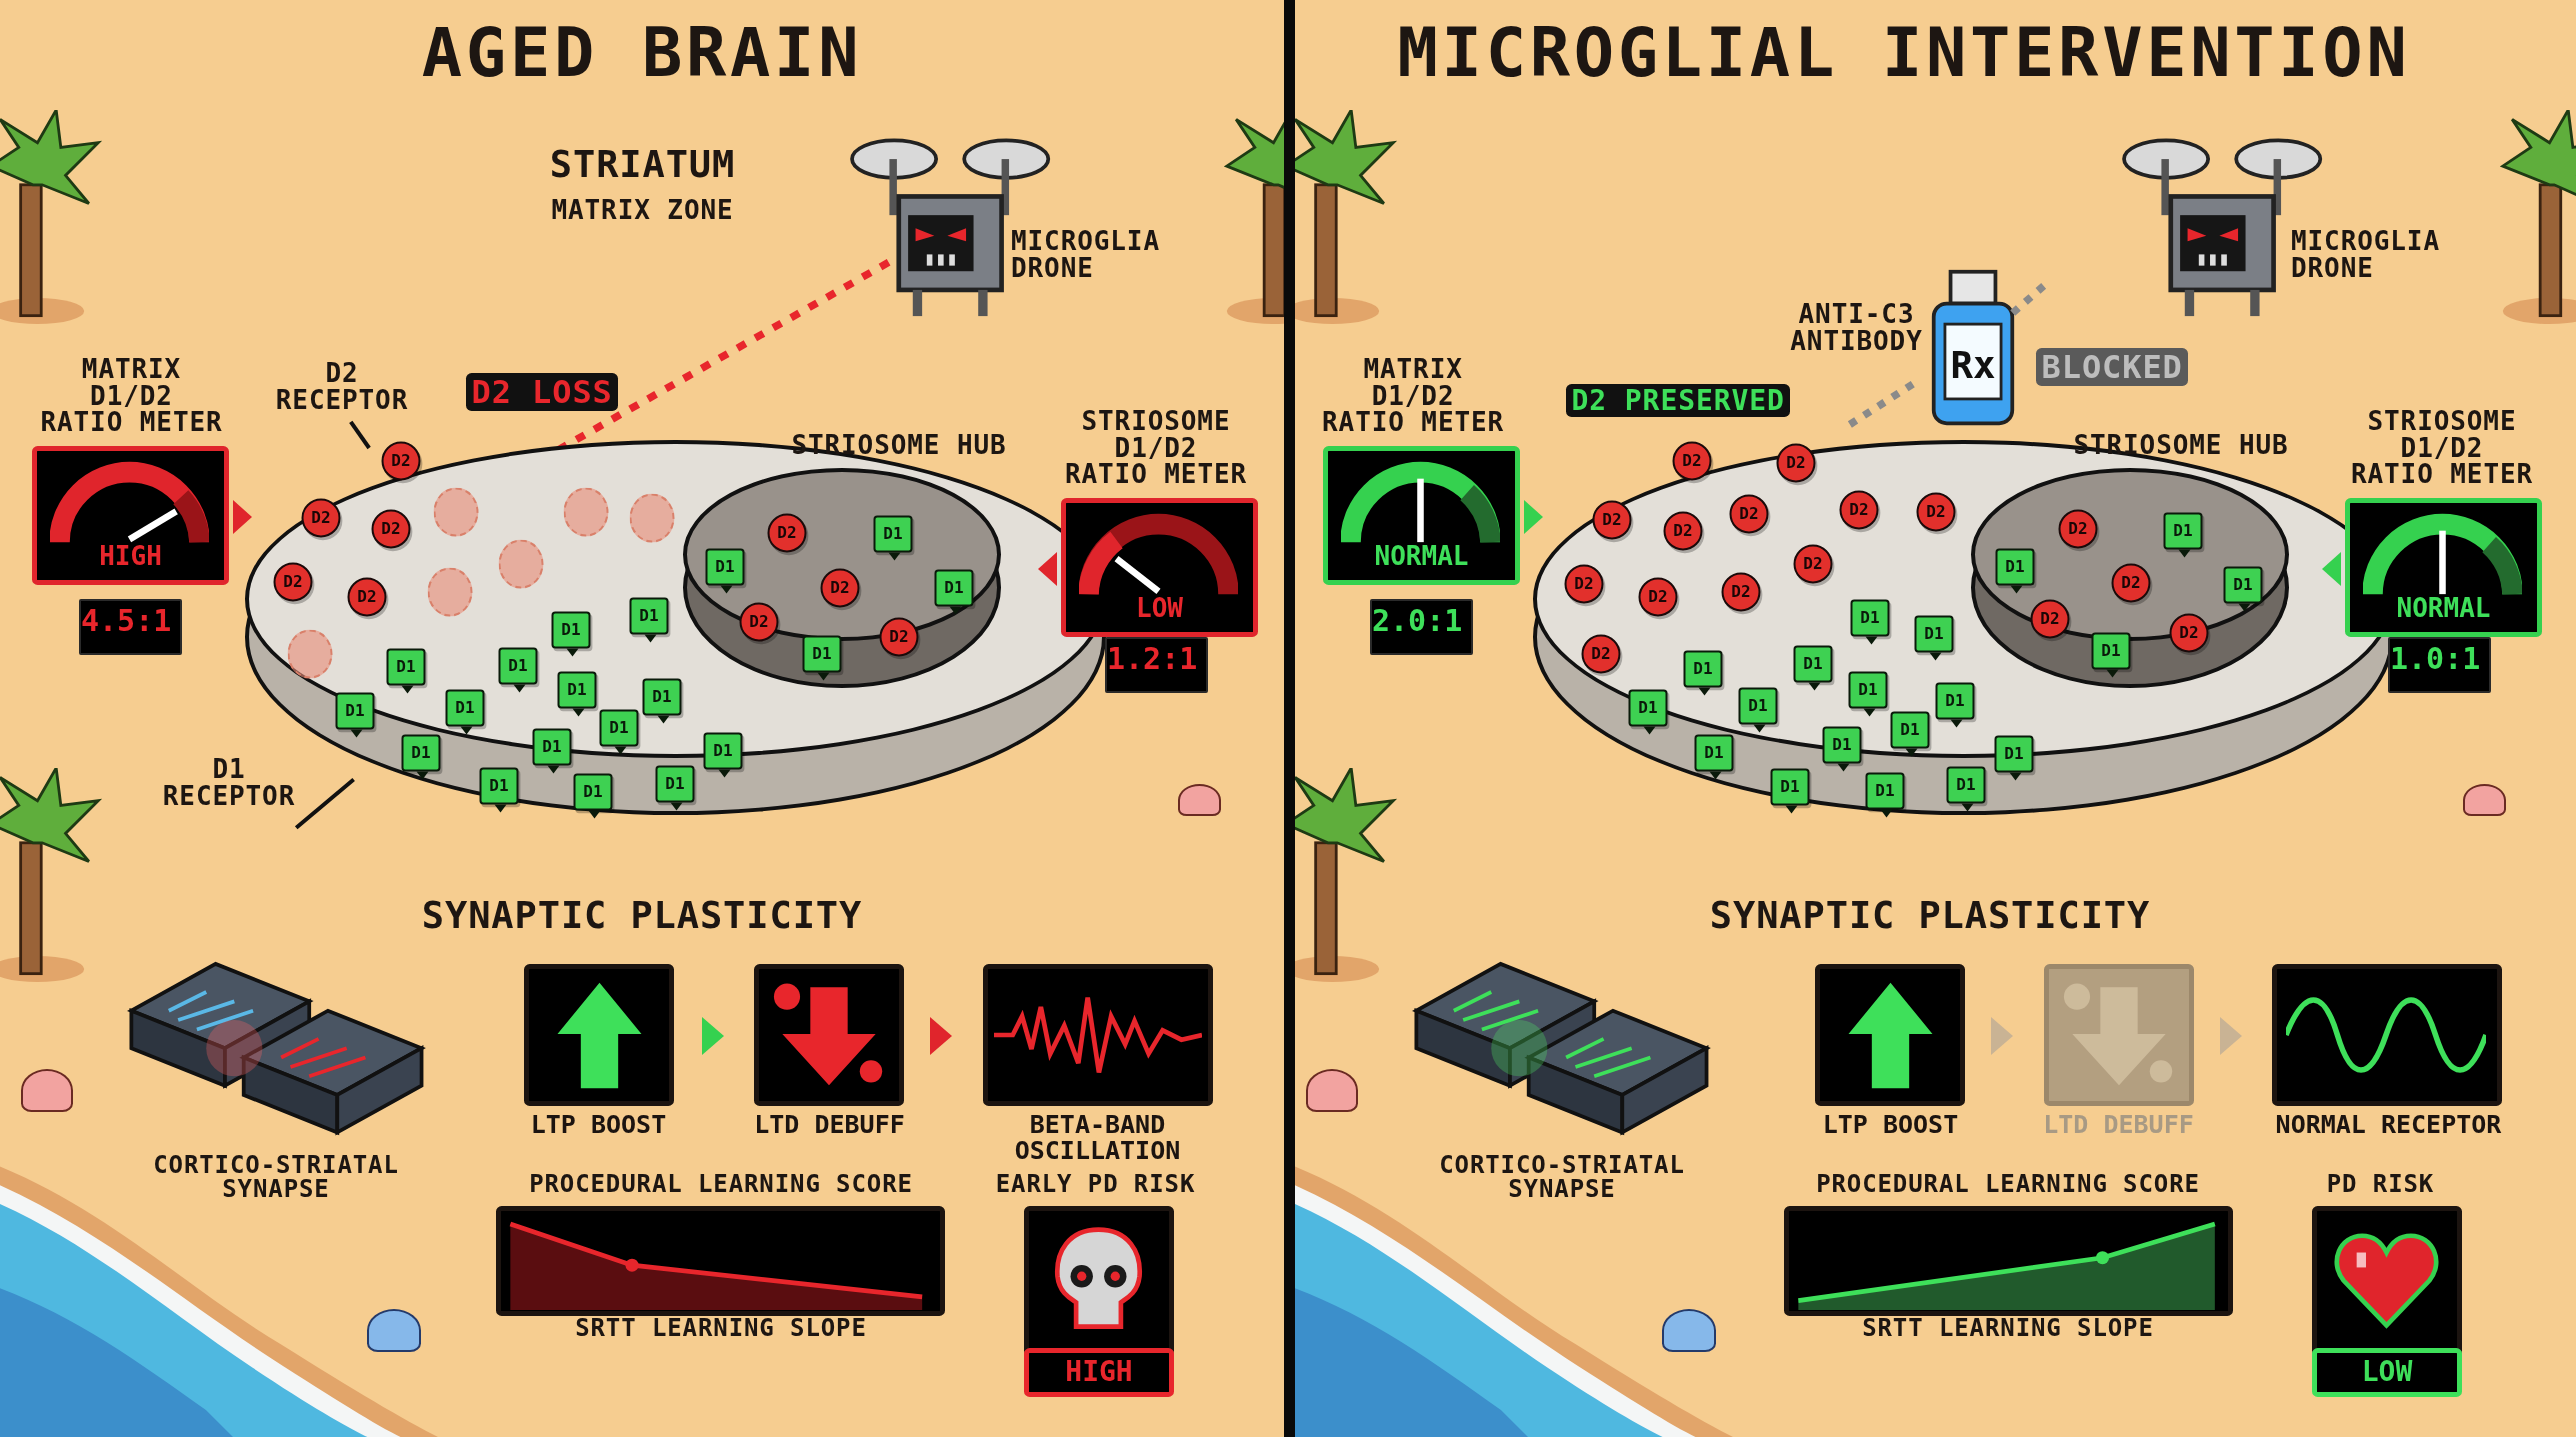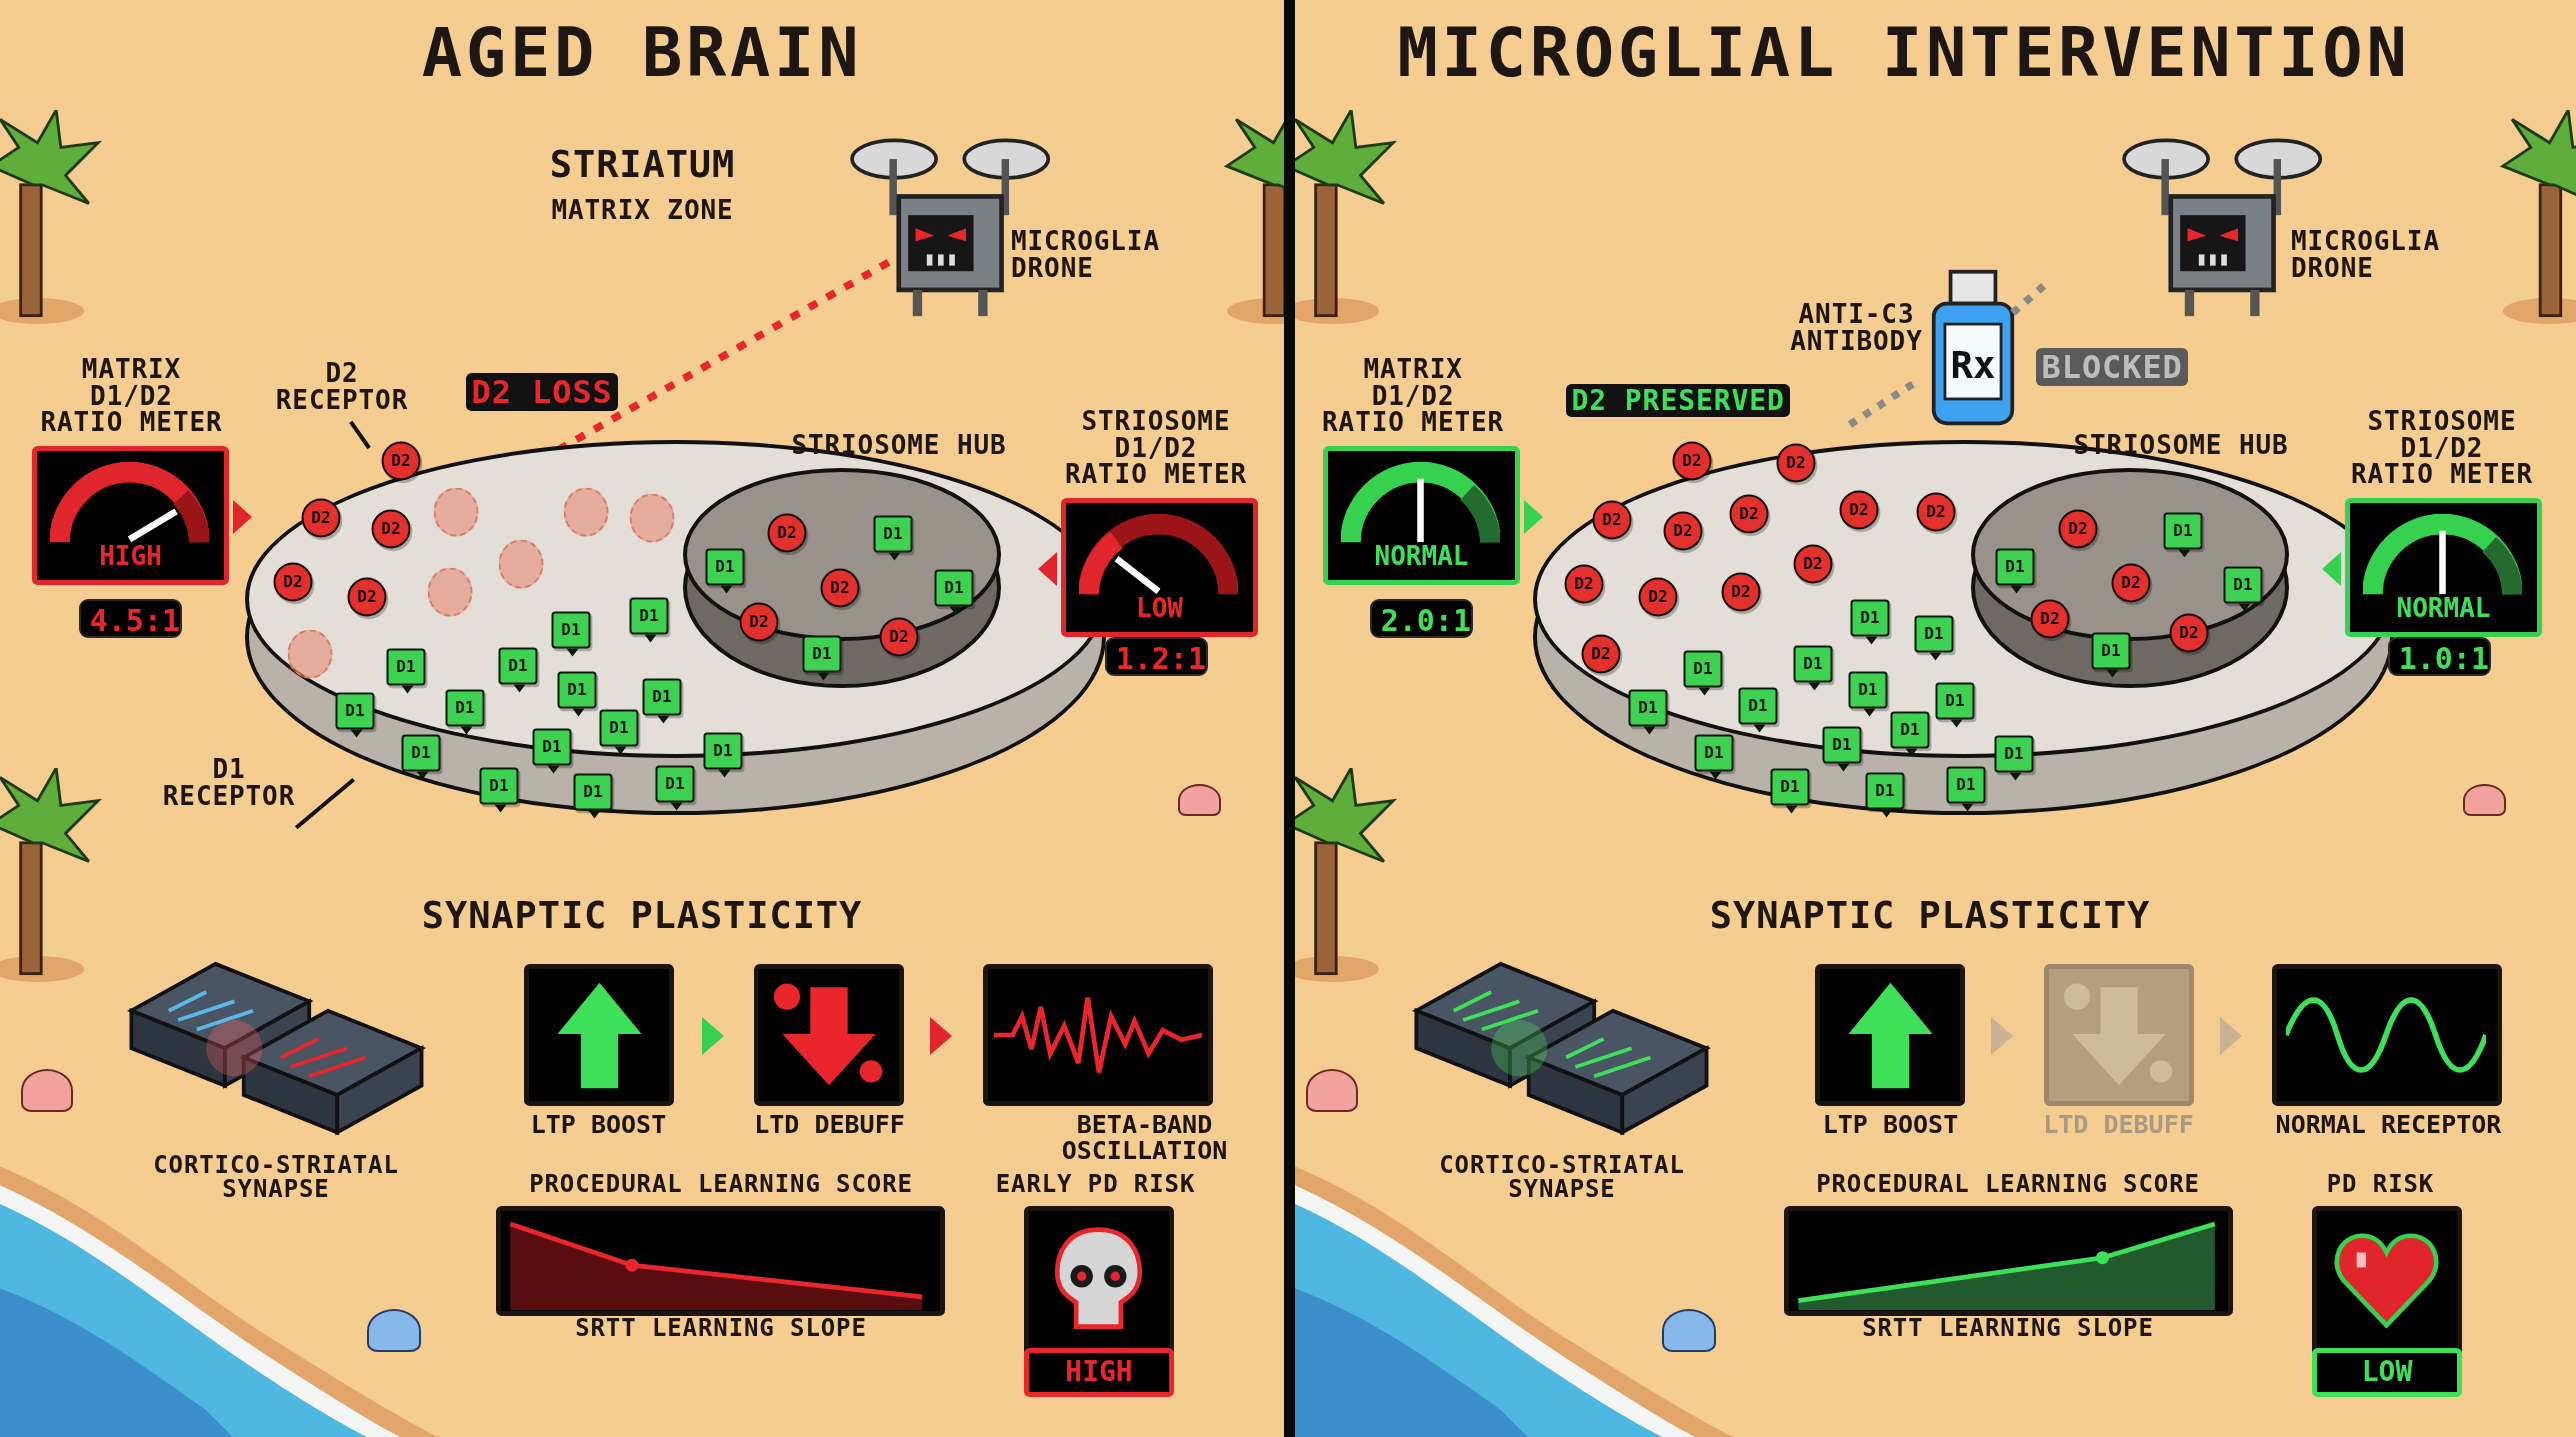--- a/index.html
+++ b/index.html
@@ -16,21 +16,21 @@
   .lbl{font-size:26px}
   .lbl-sm{font-size:24px}
   
   .ocean{position:absolute;left:0;bottom:0;width:599px;height:309px}
   
   .palm{position:absolute;width:103px;height:215px}
   
   .meter{position:absolute;width:197px;height:139px;background:#000;border:5.6px solid;border-radius:5.6px}
   .meter .ptr{position:absolute;top:49px;width:0;height:0;border-top:17px solid transparent;border-bottom:17px solid transparent}
   .meter .state{position:absolute;left:0;right:0;bottom:9.4px;text-align:center;font-size:26px;font-weight:bold}
-  .ratio{position:absolute;width:103px;height:39px;background:#000;border-radius:9px;text-align:right;font-size:30px;font-weight:bold;line-height:39px;border:2.8px solid #2a2a2a}
+  .ratio{position:absolute;width:103px;height:56px;background:#000;border-radius:2px;text-align:left;font-size:30px;font-weight:bold;line-height:39px;border:2.8px solid #2a2a2a}
   .red{color:#e8262c}.green{color:#3ee05a}
   .red-b{border-color:#e0252c}.green-b{border-color:#35d14f}
   
   .disc-side{position:absolute;background:#b9b2a8;border:4.7px solid #111;border-radius:50%}
   .disc-top{position:absolute;background:#e3dfd8;border:4.7px solid #111;border-radius:50%}
   .hub-side{position:absolute;background:#6f6963;border:4.7px solid #111;border-radius:50%}
   .hub-top{position:absolute;background:#99928b;border:4.7px solid #111;border-radius:50%}
   
   .d2{position:absolute;width:39px;height:39px;border-radius:50%;background:#e2302c;border:2.8px solid #1a0a0a;font-size:16px;font-weight:bold;line-height:34px;text-align:center;color:#1a0606;transform:translate(-50%,-50%);box-shadow:1.9px 2.8px 0 rgba(0,0,0,.25)}
   .d1{position:absolute;width:39px;height:37px;border-radius:3.7px;background:#3ed152;border:2.8px solid #0a1a0a;font-size:16px;font-weight:bold;line-height:32px;text-align:center;color:#0a1a0a;transform:translate(-50%,-50%);box-shadow:1.9px 2.8px 0 rgba(0,0,0,.25)}
@@ -221,21 +221,21 @@
       </svg>
     </div>
     <div class="card-lbl" style="left:736px;top:1112px;width:187px">LTD DEBUFF</div>
     <div class="chev" style="left:930px;top:1017px;border-left-color:#e0252c"></div>
 
     <div class="card red-b" style="left:983px;top:964px;width:230px">
       <svg class="abs" style="left:5.6px;top:19px;width:208px;height:94px" viewBox="0 0 222 100">
         <polyline points="0,50 20,50 30,30 40,65 50,20 60,70 75,40 90,80 100,10 112,90 125,30 140,60 150,35 165,70 180,45 200,55 222,50" fill="none" stroke="#e8262c" stroke-width="5"></polyline>
       </svg>
     </div>
-    <div class="card-lbl" style="left:1020px;top:1112px;width:249px">BETA-BAND
+    <div class="card-lbl" style="left:973px;top:1112px;width:249px">BETA-BAND
 OSCILLATION</div>
 
     <div class="txt lbl-sm" style="left:487px;top:1172px;width:468px">PROCEDURAL LEARNING SCORE</div>
     <div class="score red-b" style="left:496px;top:1206px">
       <svg class="abs" style="left:0;top:0;width:438px;height:99px" viewBox="0 0 468 106" preserveAspectRatio="none">
         <polygon points="10,14 140,58 450,92 450,106 10,106" fill="#5a0d10"></polygon>
         <polyline points="10,14 140,58 450,92" fill="none" stroke="#e8262c" stroke-width="5"></polyline>
         <circle cx="140" cy="58" r="7" fill="#e8262c"></circle>
       </svg>
     </div>

